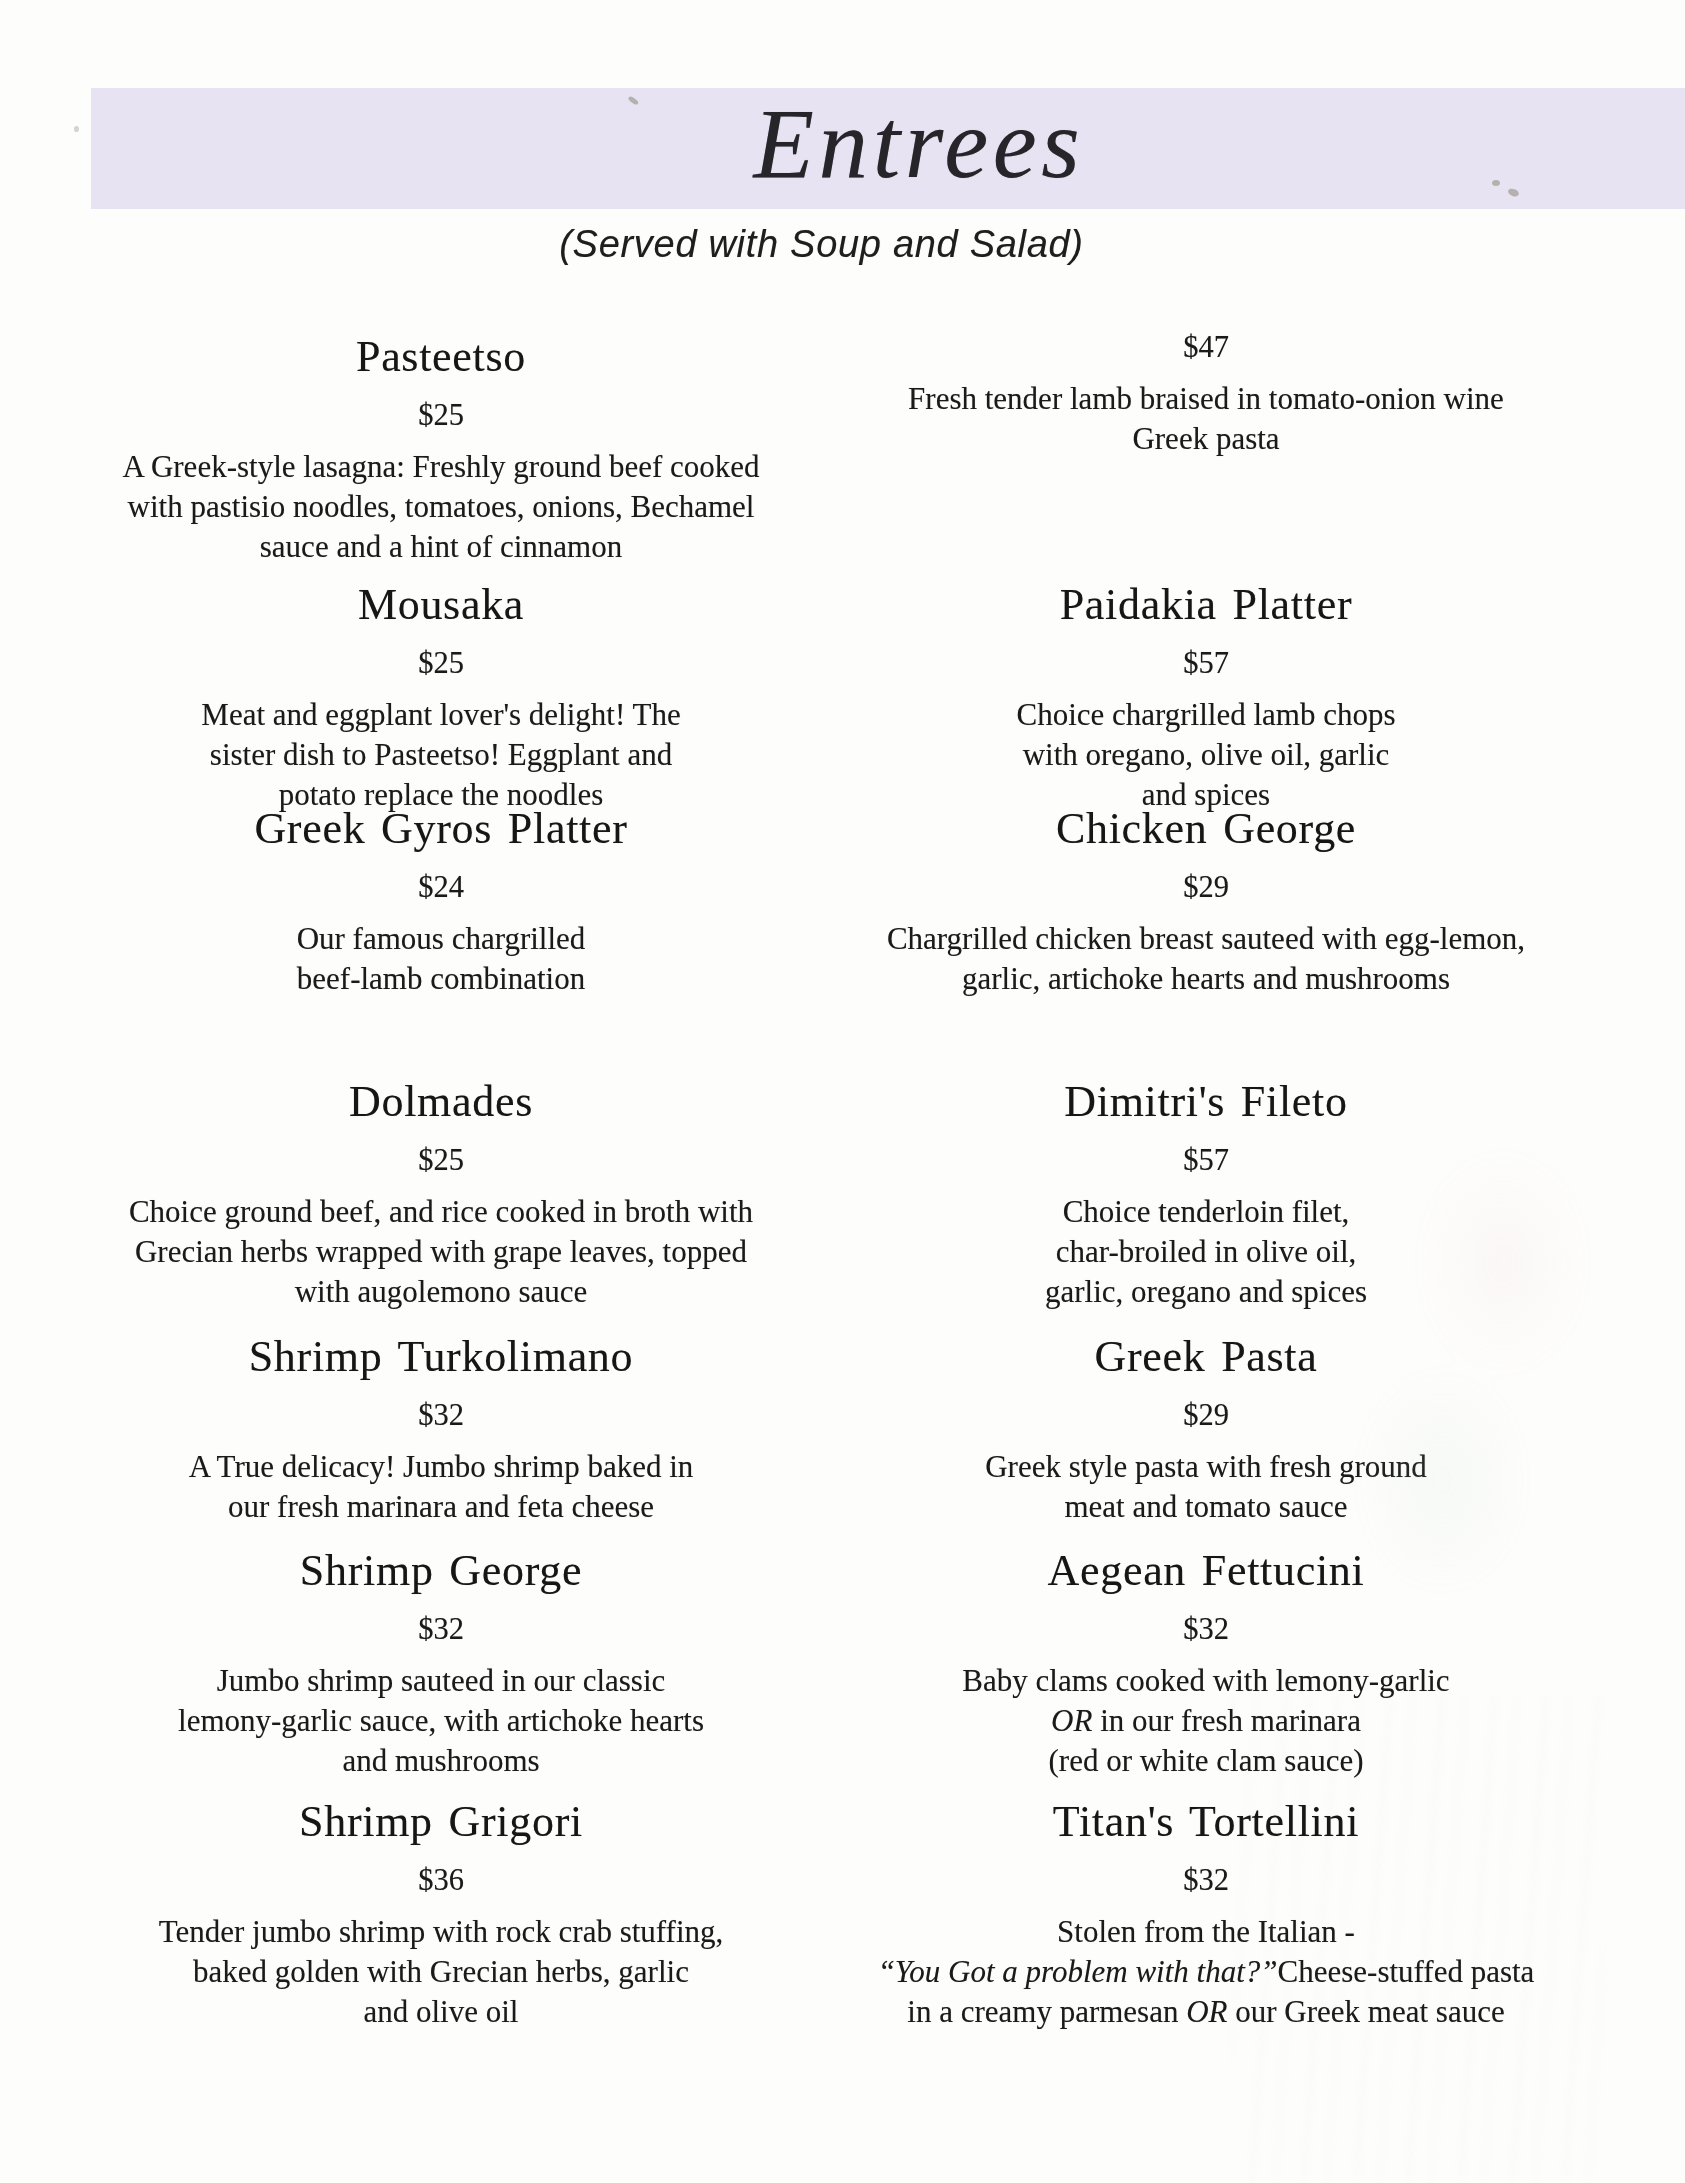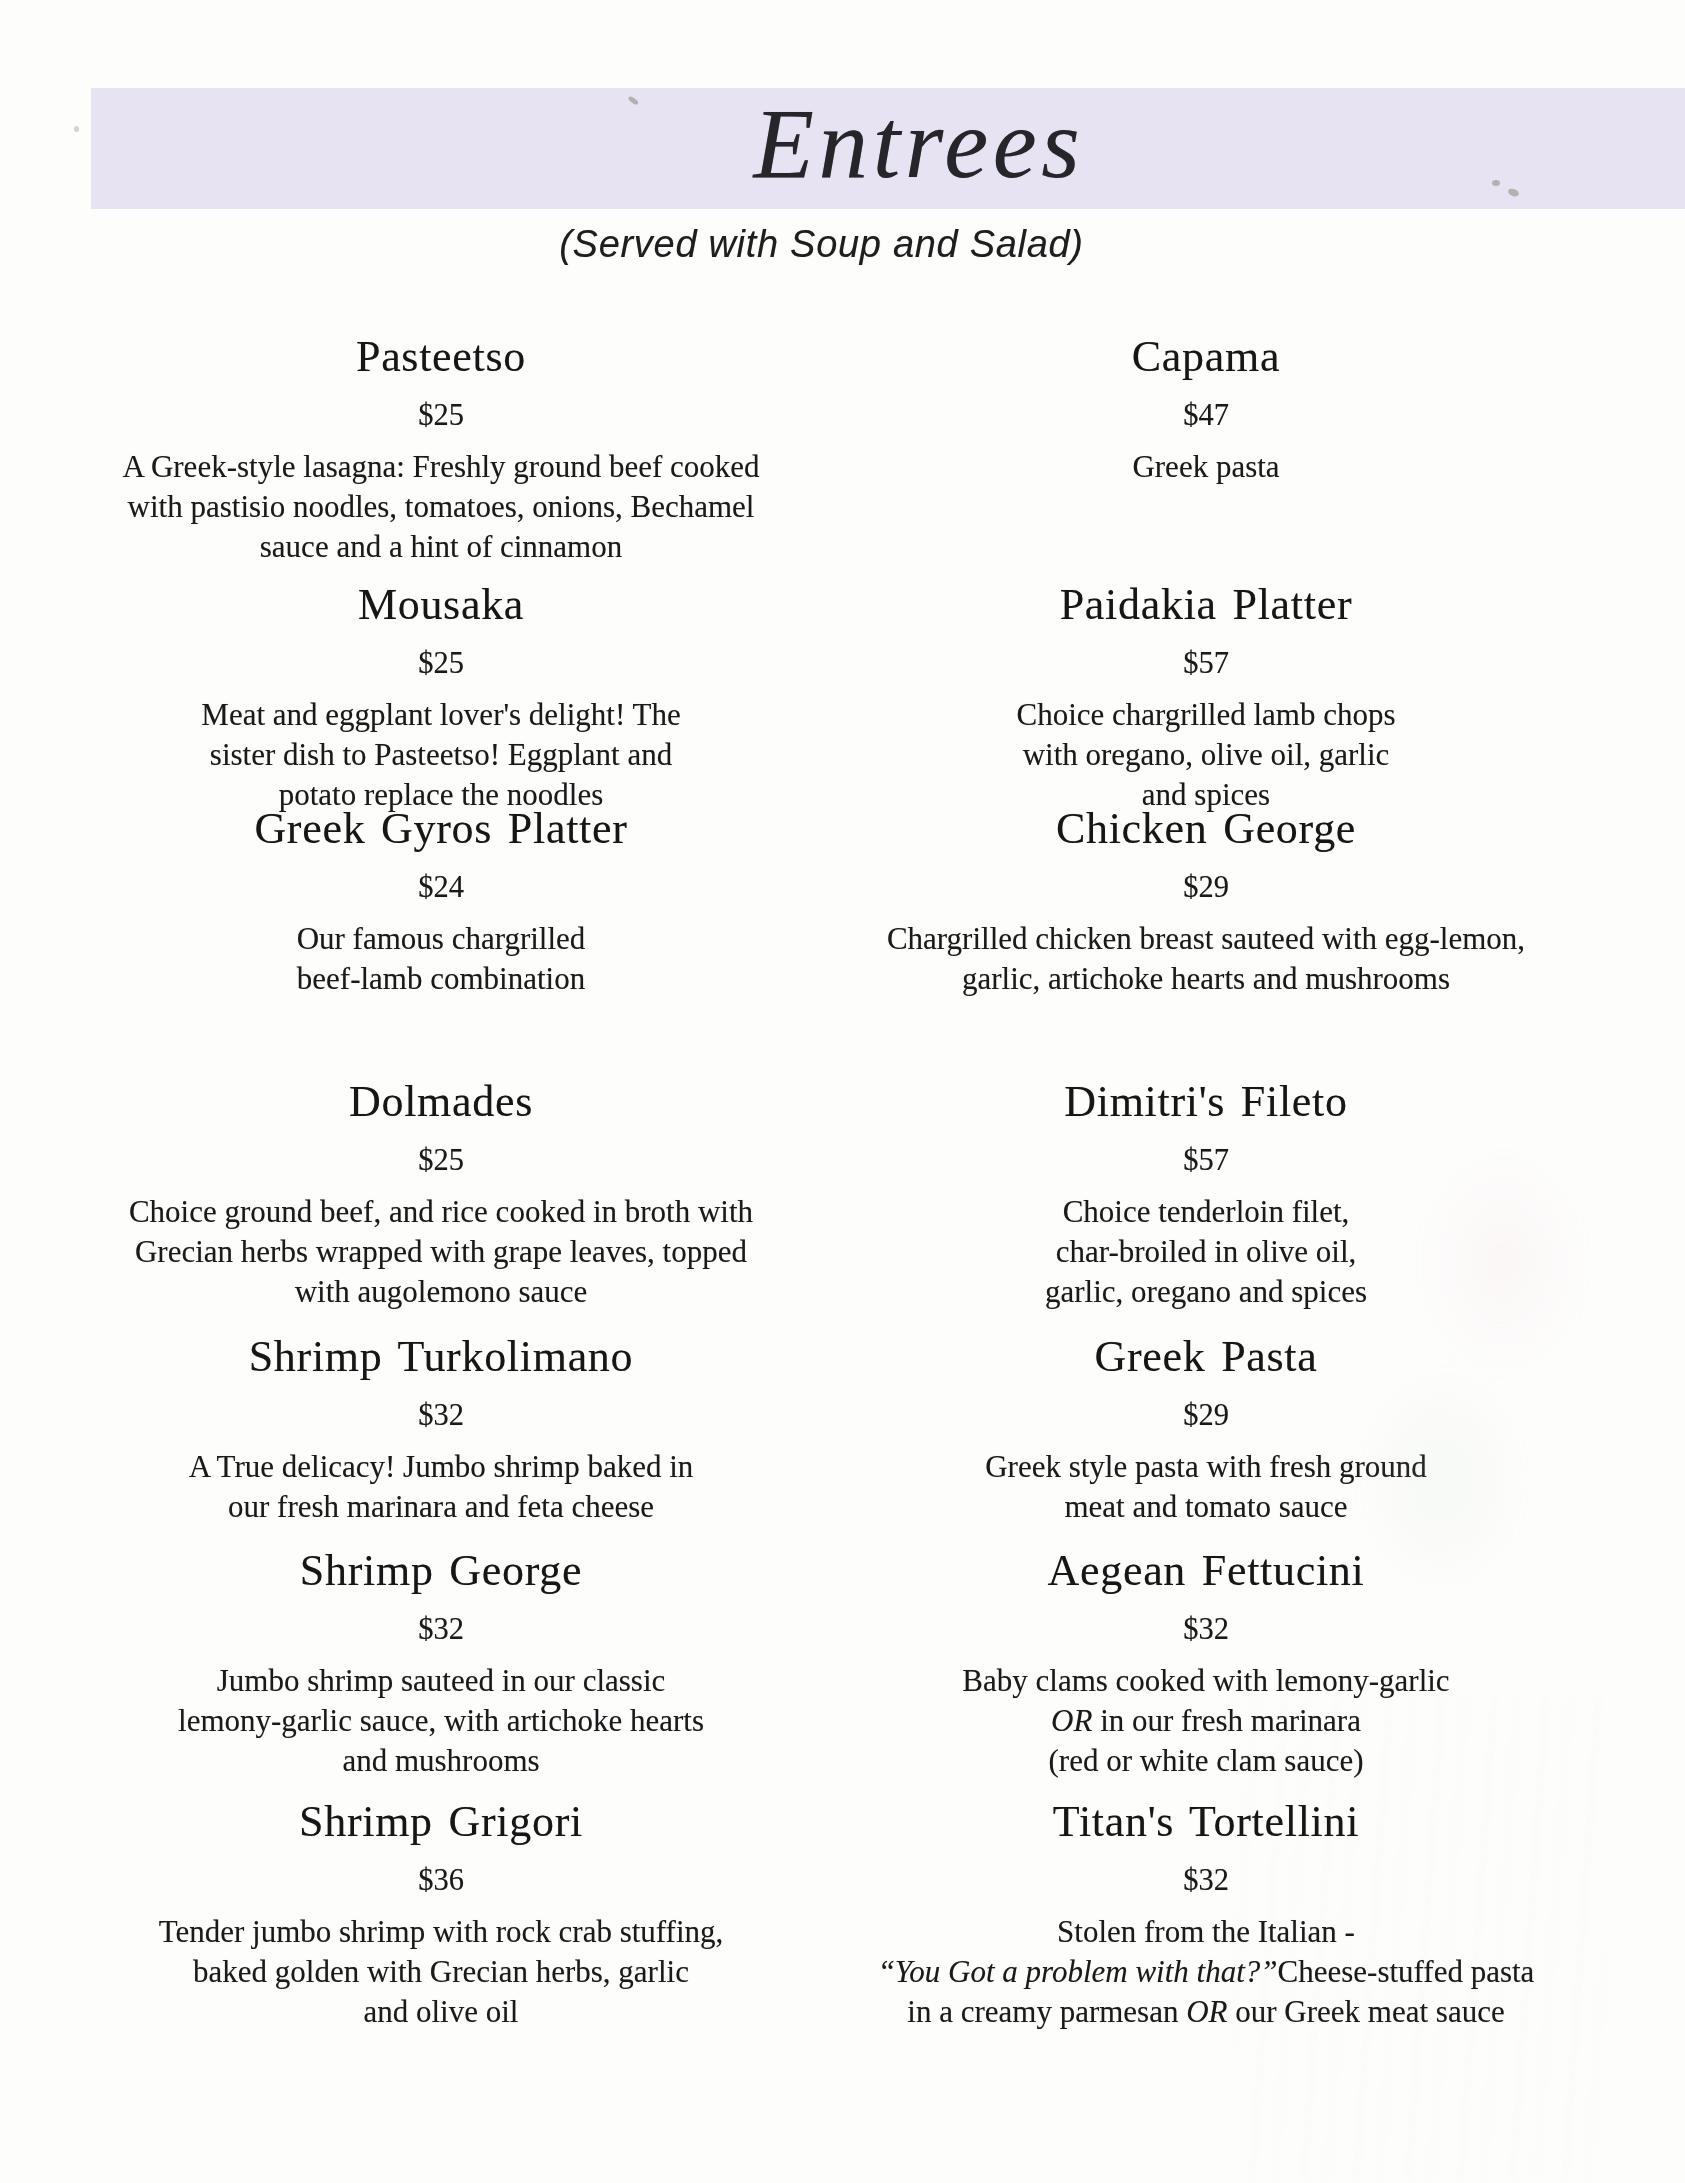--- a/index.html
+++ b/index.html
@@ -134,23 +134,23 @@
     <h2 class="dish">Shrimp Grigori</h2>
     <div class="price">$36</div>
     <div class="desc">
       <div class="line">Tender jumbo shrimp with rock crab stuffing,</div>
       <div class="line">baked golden with Grecian herbs, garlic</div>
       <div class="line">and olive oil</div>
     </div>
   </section>
 
   <section class="item col-right r1">
-    <h2 class="dish">Capama</h2>
     <div class="price">$47</div>
     <div class="desc">
+      <div class="line">Fresh tender lamb braised in tomato-onion wine</div>
       <div class="line">Greek pasta</div>
     </div>
   </section>
 
   <section class="item col-right r2">
     <h2 class="dish">Paidakia Platter</h2>
     <div class="price">$57</div>
     <div class="desc">
       <div class="line">Choice chargrilled lamb chops</div>
       <div class="line">with oregano, olive oil, garlic</div>

